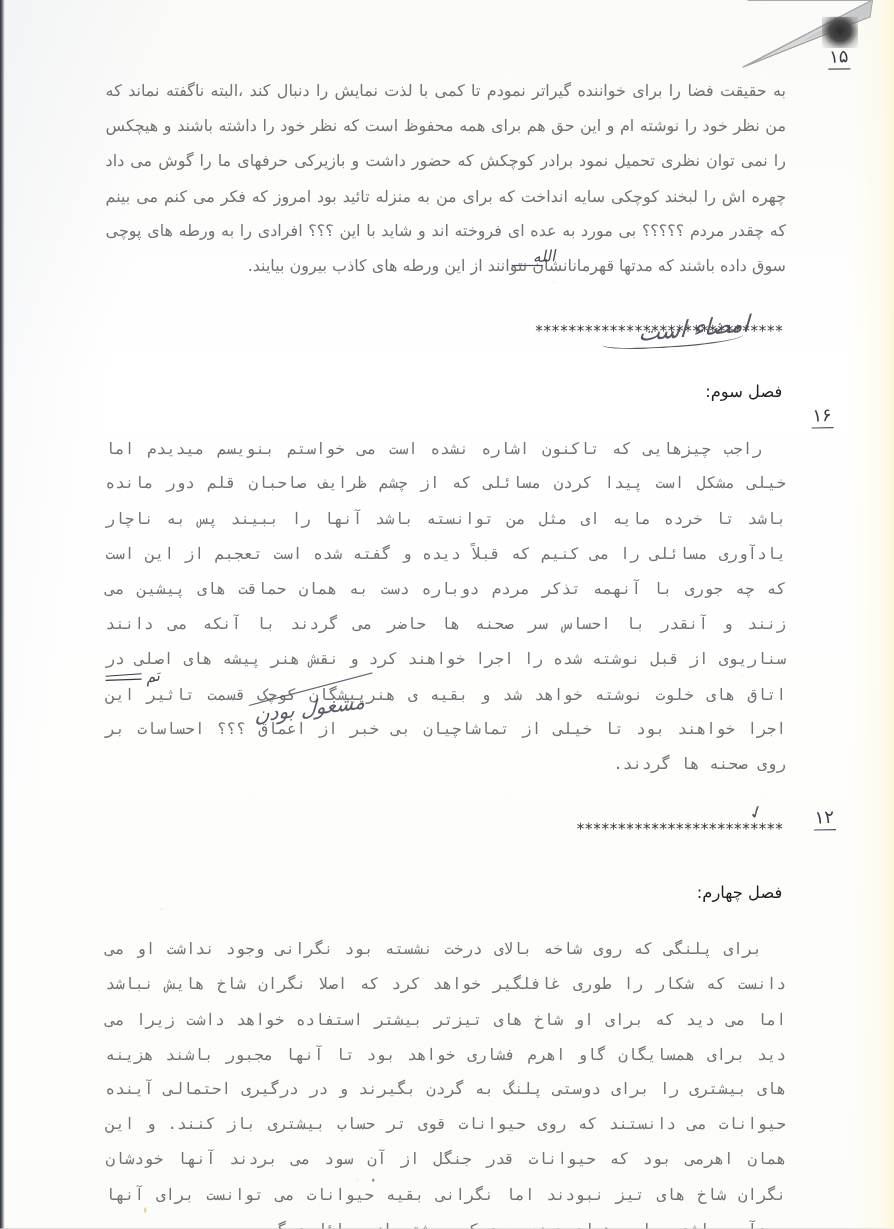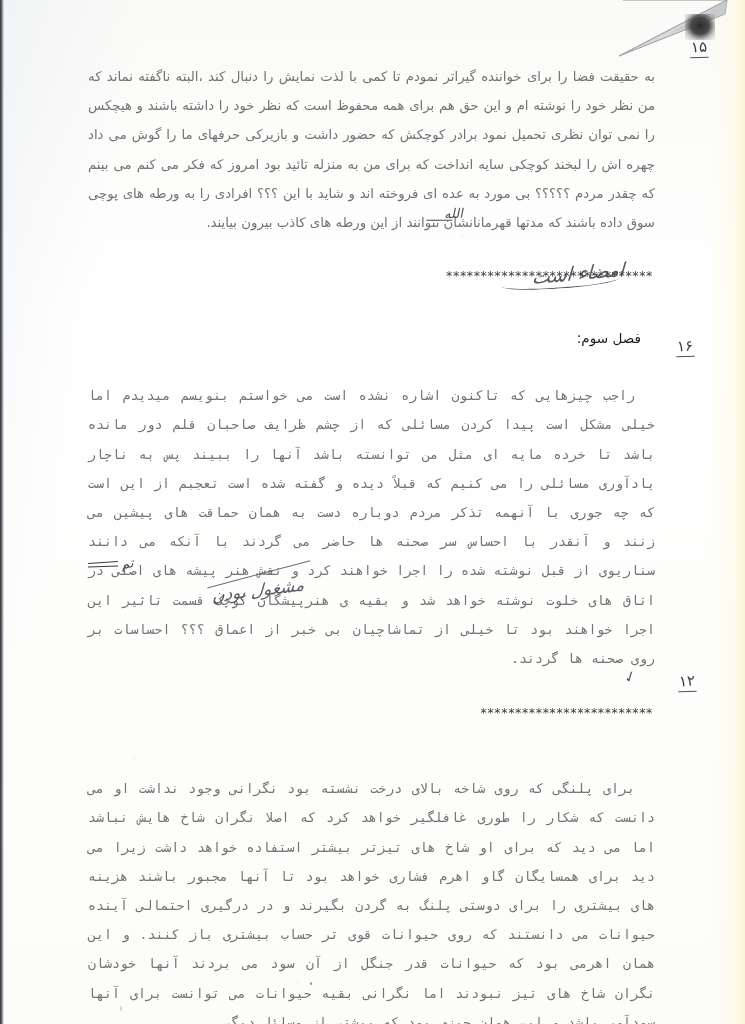--- a/index.html
+++ b/index.html
@@ -102,21 +102,21 @@
   }
 
   .chapter-block {
     position: relative;
   }
   .chapter-heading {
     font-size: 13.6px;
     line-height: 22px;
     color: #1e1e1e;
     text-align: right;
-    margin: 12px;
+    margin: 1px;
     padding-right: 2px;
   }
 
   
   .divider-asterisks {
     font-size: 12.6px;
     line-height: 18px;
     color: #3a3a3a;
     text-align: right;
     letter-spacing: 0.6px;
@@ -281,20 +281,21 @@
       <p class="chapter-heading">فصل سوم:</p>
       <div style="height:21px"></div>
       <p class="para indent-first">راجب چیزهایی که تاکنون اشاره نشده است می خواستم بنویسم میدیدم اما خیلی مشکل است پیدا کردن مسائلی که از چشم ظرایف صاحبان قلم دور مانده باشد تا خرده مایه ای مثل من توانسته باشد آنها را ببیند پس به ناچار یادآوری مسائلی را می کنیم که قبلاً دیده و گفته شده است تعجبم از این است که چه جوری با آنهمه تذکر مردم دوباره دست به همان حماقت های پیشین می زنند و آنقدر با احساس سر صحنه ها حاضر می گردند با آنکه می دانند سناریوی از قبل نوشته شده را اجرا خواهند کرد و نقش هنر پیشه های اصلی در اتاق های خلوت نوشته خواهد شد و بقیه ی هنرپیشگان کوچک قسمت تاثیر این اجرا خواهند بود تا خیلی از تماشاچیان بی خبر از اعماق ؟؟؟ احساسات بر روی صحنه ها گردند.</p>
       <div style="height:30px"></div>
       <p class="divider-asterisks">*************************</p>
     </div>
 
     <div style="height:32px"></div>
 
     <div class="chapter-block">
+      <p class="chapter-heading">فصل چهارم:</p>
       <div style="height:21px"></div>
       <p class="para indent-first">برای پلنگی که روی شاخه بالای درخت نشسته بود نگرانی وجود نداشت او می دانست که شکار را طوری غافلگیر خواهد کرد که اصلا نگران شاخ هایش نباشد اما می دید که برای او شاخ های تیزتر بیشتر استفاده خواهد داشت زیرا می دید برای همسایگان گاو اهرم فشاری خواهد بود تا آنها مجبور باشند هزینه های بیشتری را برای دوستی پلنگ به گردن بگیرند و در درگیری احتمالی آینده حیوانات می دانستند که روی حیوانات قوی تر حساب بیشتری باز کنند. و این همان اهرمی بود که حیوانات قدر جنگل از آن سود می بردند آنها خودشان نگران شاخ های تیز نبودند اما نگرانی بقیه حیوانات می توانست برای آنها سودآور باشد و این همان چیزی بود که بیشتر از مسائل دیگر</p>
     </div>
 
   </div>
 
   <div class="margin-number mn-ch3">
     <span>۱۶</span>
     <span class="underline"></span>
   </div>

